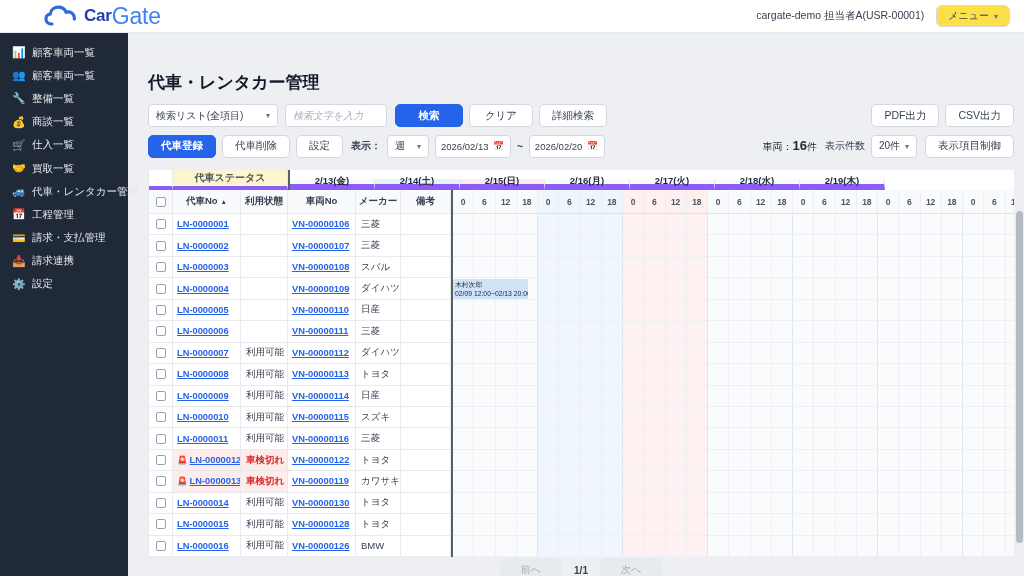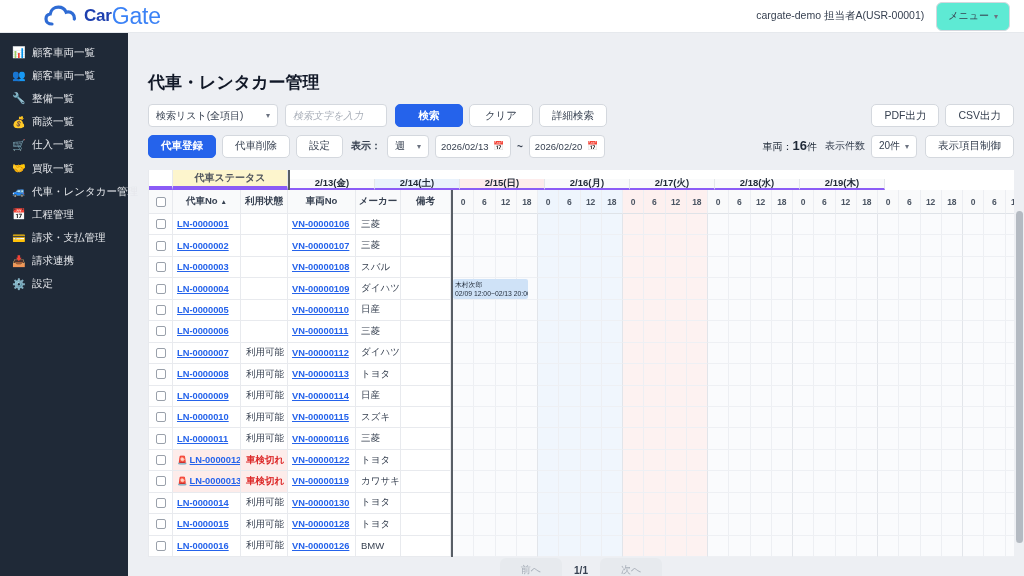--- a/index.html
+++ b/index.html
@@ -6,21 +6,21 @@
   html,body { width:1024px; height:576px; overflow:hidden; font-family:"Liberation Sans","DejaVu Sans",sans-serif; background:#edeff3; }
 
   
   .topbar { position:absolute; top:0; left:0; width:1024px; height:33px; background:#fff; border-bottom:1px solid #e6e9ed; display:flex; align-items:center; z-index:5; }
   .logo { display:flex; align-items:center; margin-left:44px; }
   .logo svg { margin-right:2px; }
   .logo-car { font-size:17px; font-weight:800; color:#1e40af; letter-spacing:-0.2px; }
   .logo-gate { font-size:23px; font-weight:400; color:#3b82f6; letter-spacing:-0.2px; }
   .top-right { margin-left:auto; display:flex; align-items:center; margin-right:14px; }
   .user { font-size:10.5px; color:#374151; margin-right:12px; }
-  .menu-btn { background:#5eead4; border:1px solid #d4d8de; border-radius:6px; height:29px; padding:0 11px; font-size:10px; color:#374151; display:flex; align-items:center; gap:5px; cursor:pointer; font-family:inherit; }
+  .menu-btn { background:#fde047; border:1px solid #d4d8de; border-radius:6px; height:22px; padding:0 11px; font-size:10px; color:#374151; display:flex; align-items:center; gap:5px; cursor:pointer; font-family:inherit; }
   .chev { font-size:8px; color:#6b7280; }
 
   
   .sidebar { position:absolute; top:33px; left:0; width:128px; height:543px; background:#1f2937; z-index:4; }
   .sidebar nav { padding-top:8px; }
   .nav-item { display:flex; align-items:center; gap:7px; padding:4.6px 12px; cursor:pointer; }
   .nav-ic { font-size:11px; width:13px; text-align:center; flex-shrink:0; }
   .nav-lb { font-size:10.5px; color:#e5e7eb; white-space:nowrap; }
 
   
@@ -64,21 +64,21 @@
   .w-vno { width:68px; padding-left:4px; }
   .w-mk { width:45px; padding-left:5px; }
   .w-nt { width:50px; }
   .hd { background:#f9fafb; font-weight:700; font-size:9.5px; color:#374151; padding-left:0; justify-content:center; }
   .ghc { display:flex; align-items:center; justify-content:center; font-size:10px; font-weight:700; color:#52565e; border-right:1px solid #e8eaee; border-bottom:4px solid #8b5cf6; flex-shrink:0; }
   .gh-yellow { background:#fdf5cd; width:115px; }
   .gh-green { background:#d9f0e2; width:163px; }
   .gh-blank { background:#fff; width:24px; }
   .vdiv { width:2px; background:#585e66; flex-shrink:0; }
   .cal { flex:1; display:flex; position:relative; overflow:hidden; }
-  .dayh { width:85px; flex-shrink:0; display:flex; align-items:center; justify-content:center; font-size:9.5px; font-weight:700; color:#1f2937; border-right:1px solid #e3e6ea; border-bottom:2px solid #8b5cf6; background:#f9fafb; white-space:nowrap;margin-top:9px; }
+  .dayh { width:85px; flex-shrink:0; display:flex; align-items:center; justify-content:center; font-size:9.5px; font-weight:700; color:#1f2937; border-right:1px solid #e3e6ea; border-bottom:6px solid #8b5cf6; background:#f9fafb; white-space:nowrap;margin-top:9px; }
   .hrh { width:21.25px; flex-shrink:0; display:flex; align-items:center; justify-content:center; font-size:8.5px; font-weight:700; color:#4b5563; border-right:1px solid #eceef2; border-bottom:1px solid #dfe3e8; background:#f9fafb; }
   .cc { width:21.25px; flex-shrink:0; border-right:1px solid #edeff3; border-bottom:1px solid #eef0f4; background:#fafbfd; }
   .sa { background:#e9f2fc; } .su { background:#fdecec; }
   .hrh.sa { background:#eef5fd; } .hrh.su { background:#fdf0ef; }
   .cc.sa { background:#f0f6fd; } .cc.su { background:#fdf2f1; }
   .cc.dlast { border-right-color:#e2e5ea; }
   .cbx { width:10px; height:10px; border:1px solid #9aa1ab; border-radius:2px; background:#fff; cursor:pointer; flex-shrink:0; }
   .lnk { color:#2563eb; text-decoration:underline; font-weight:600; font-size:9.3px; cursor:pointer; white-space:nowrap; }
   .pinkbg { background:#fdecea; }
   .expired { color:#dc2626; font-weight:700; }

